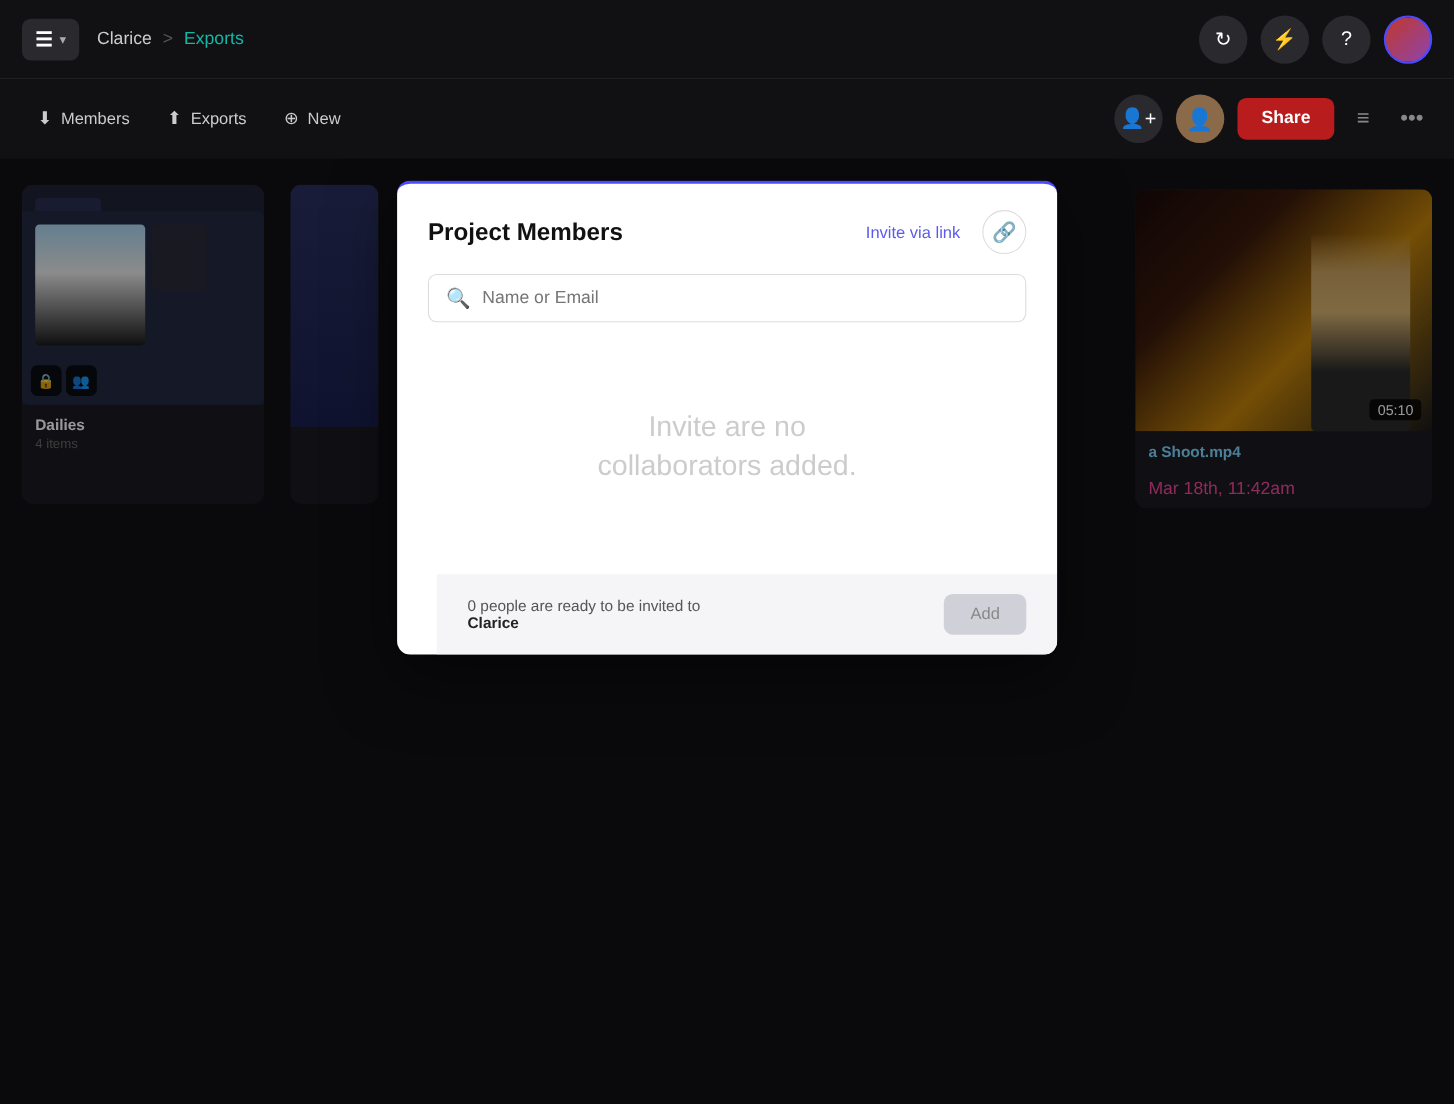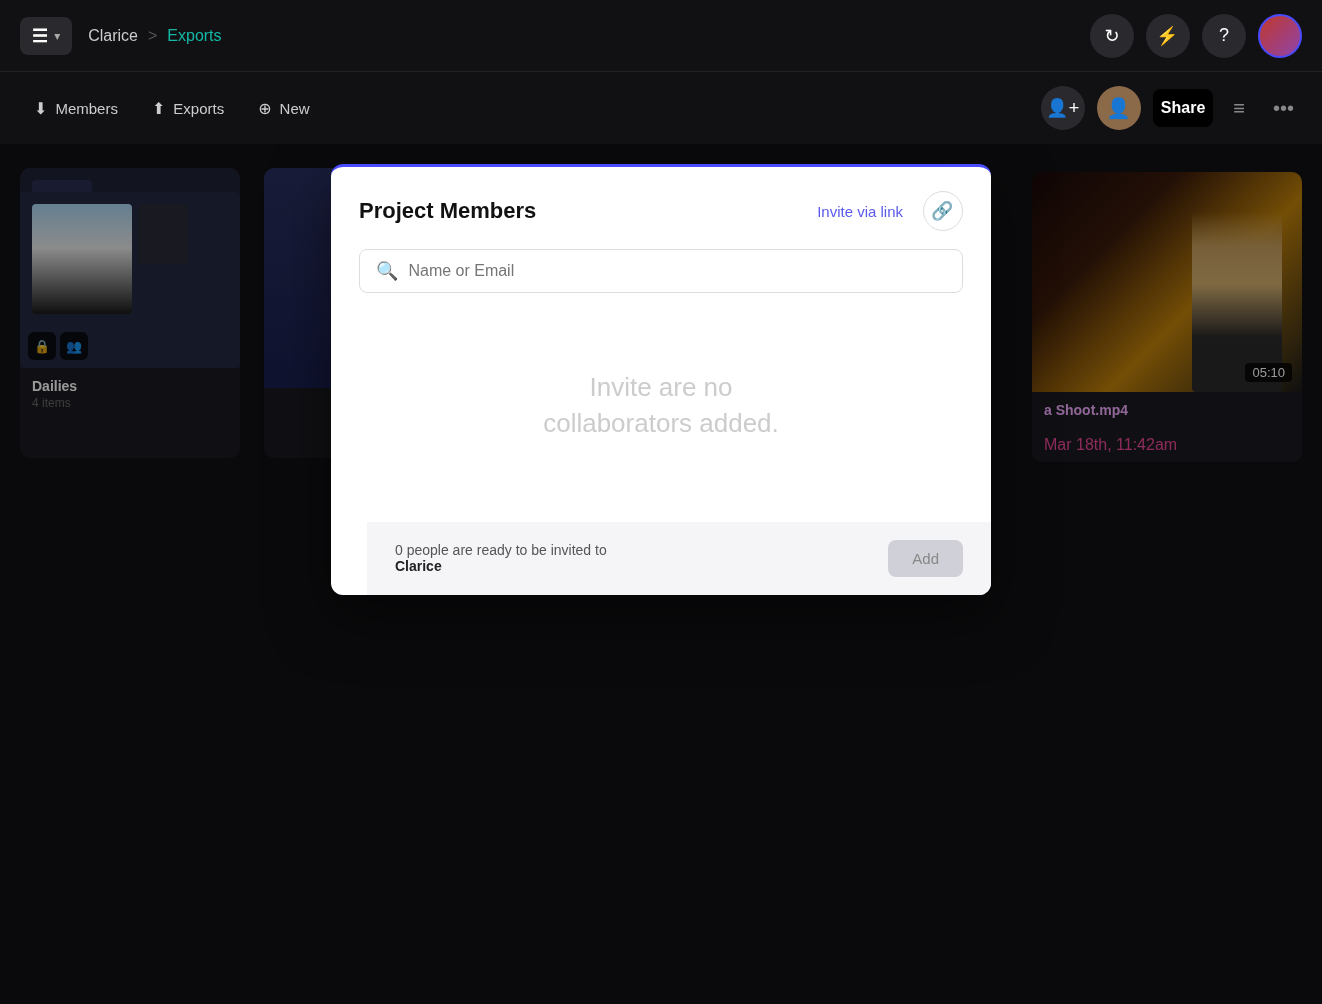--- a/index.html
+++ b/index.html
@@ -122,25 +122,25 @@
       width: 44px;
       height: 44px;
       border-radius: 50%;
       background: #8B6A4A;
       overflow: hidden;
       display: flex;
       align-items: center;
       justify-content: center;
     }
     .share-btn {
-      background: #000000;
+      background: #b91c1c;
       color: #fff;
       border: none;
       border-radius: 8px;
-      padding: 10px 8px;
+      padding: 10px 22px;
       font-size: 16px;
       font-weight: 600;
       cursor: pointer;
     }
     .list-icon-btn, .more-btn {
       background: transparent;
       border: none;
       color: #888;
       font-size: 20px;
       cursor: pointer;
@@ -295,36 +295,36 @@
       position: absolute;
       bottom: 10px;
       right: 10px;
       background: rgba(0,0,0,0.75);
       color: #fff;
       font-size: 13px;
       padding: 2px 7px;
       border-radius: 4px;
     }
     .video-card-info { padding: 10px 12px; }
-    .video-card-name { color: #f0abfc; font-size: 14px; font-weight: 600; }
+    .video-card-name { color: #7dd3fc; font-size: 14px; font-weight: 600; }
     .video-card-meta { color: #ec4899; font-size: 16px; margin-top: 18px; }
 
     
     .modal-overlay {
       position: absolute;
       top: 0; left: 0; right: 0; bottom: 0;
       background: rgba(0,0,0,0.4);
       display: flex;
       align-items: flex-start;
       justify-content: center;
       padding-top: 20px;
       z-index: 100;
     }
     .modal {
-      width: 660px;
+      width: 600px;
       background: #fff;
       border-radius: 12px;
       overflow: hidden;
       box-shadow: 0 20px 60px rgba(0,0,0,0.5);
       border-top: 3px solid #4a4aff;
     }
     .modal-header {
       display: flex;
       align-items: center;
       padding: 24px 28px 18px;

